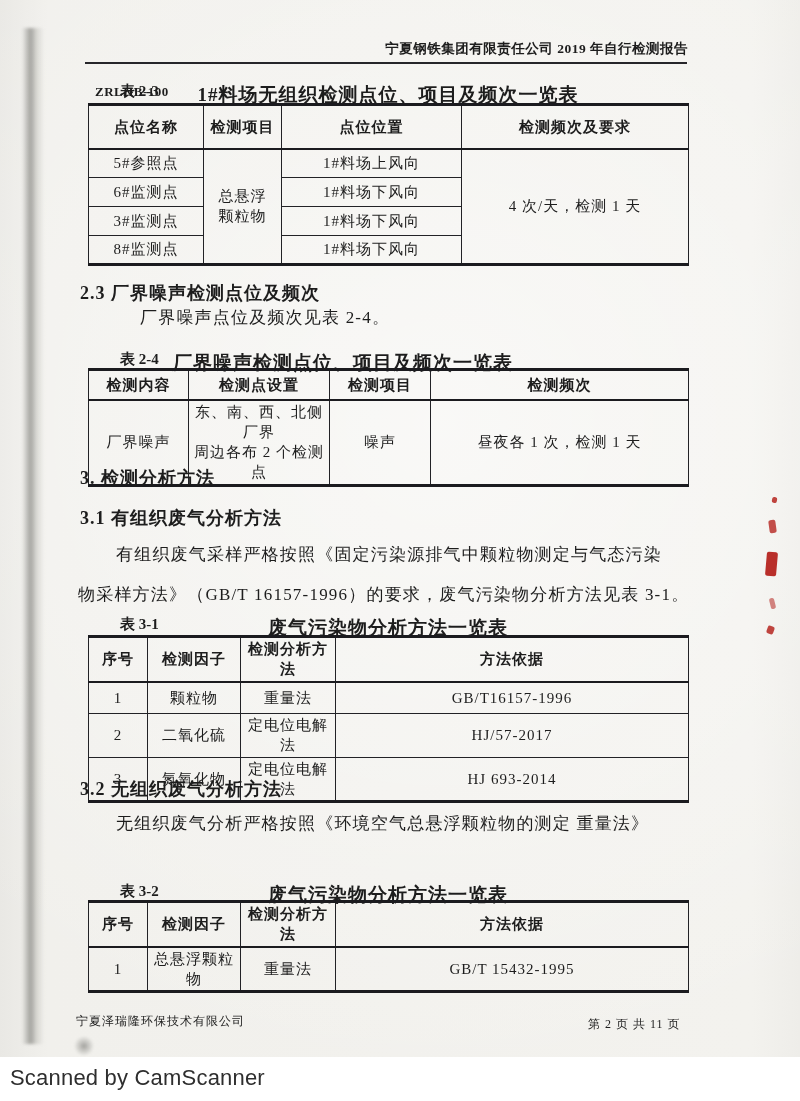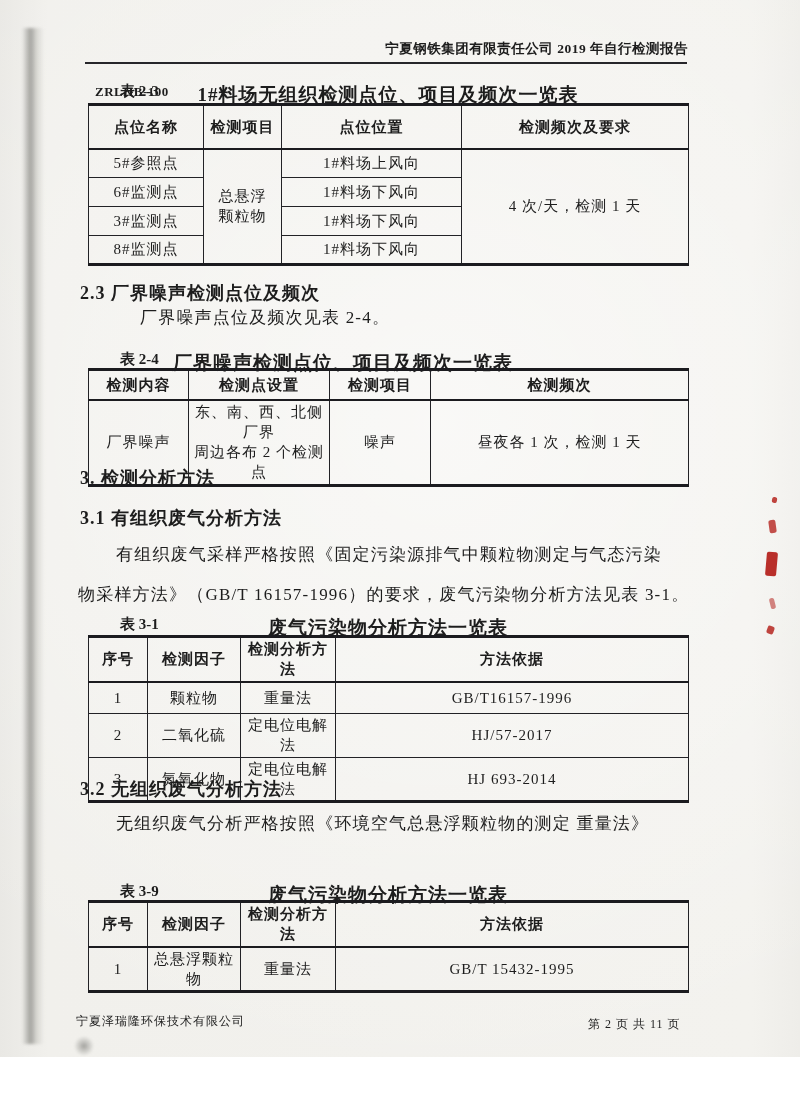--- a/index.html
+++ b/index.html
@@ -198,21 +198,21 @@
         <td>定电位电解法</td>
         <td>HJ 693-2014</td>
       </tr>
     </tbody>
       </table>
 
     <div class="h2 abs" style="left:80px; top:777px;">3.2 无组织废气分析方法</div>
     <div class="para abs" style="left:116px; top:812px;">无组织废气分析严格按照《环境空气总悬浮颗粒物的测定 重量法》</div>
 
     <div class="caption abs" style="left:88px; top:882px;">
-      <span class="cap-label">表 3-9</span>
+      <span class="cap-label">表 3-2</span>
       <span class="cap-title">废气污染物分析方法一览表</span>
     </div>
 
     <table class="t t32 abs" style="left:88px; top:900px; width:600px;">
       <colgroup>
           <col style="width:59px">
           <col style="width:93px">
           <col style="width:95px">
           <col style="width:353px">
         </colgroup>
@@ -235,13 +235,16 @@
     <div class="stamp-bit" style="left:772px; top:497px; width:5px; height:6px; opacity:.85; transform:rotate(12deg);"></div>
     <div class="stamp-bit" style="left:769px; top:520px; width:7px; height:13px; opacity:.8; transform:rotate(-8deg);"></div>
     <div class="stamp-bit" style="left:766px; top:552px; width:11px; height:24px; opacity:.95; transform:rotate(5deg);"></div>
     <div class="stamp-bit" style="left:770px; top:598px; width:5px; height:11px; opacity:.55; transform:rotate(-14deg);"></div>
     <div class="stamp-bit" style="left:767px; top:626px; width:7px; height:8px; opacity:.85; transform:rotate(20deg);"></div>
 
     <div class="foot abs" style="left:76px; top:1013px;">宁夏泽瑞隆环保技术有限公司</div>
     <div class="foot abs" style="left:588px; top:1016px;">第 2 页 共 11 页</div>
   </div>
 
+  <div class="strip">
+    <span>Scanned by CamScanner</span>
+  </div>
 </div>
 
 </body></html>

